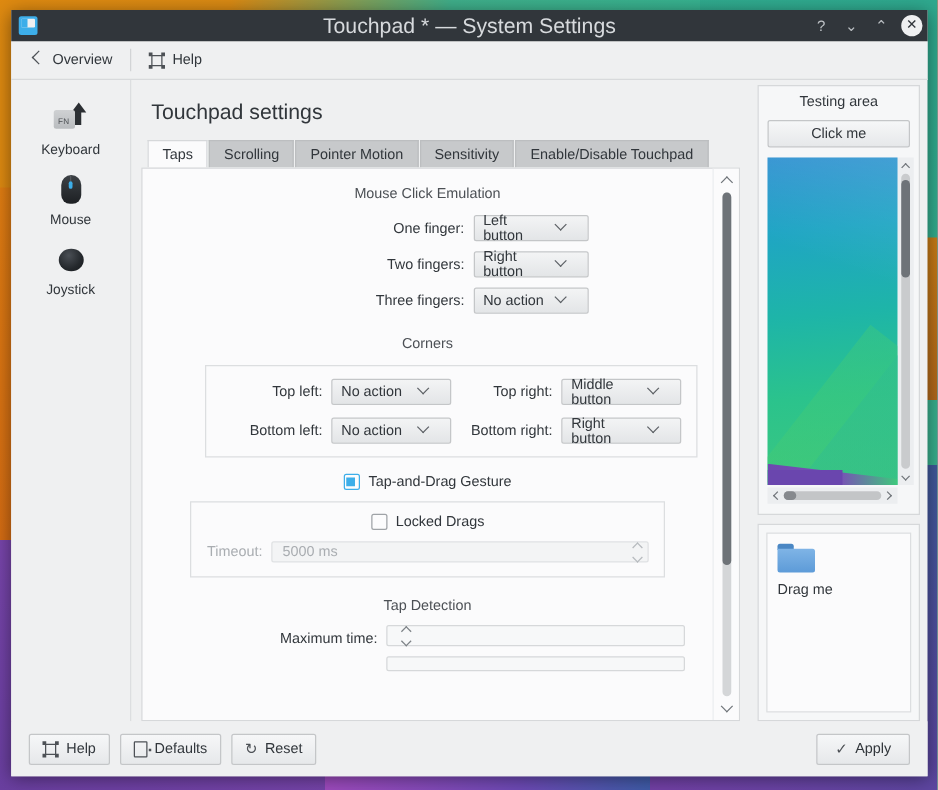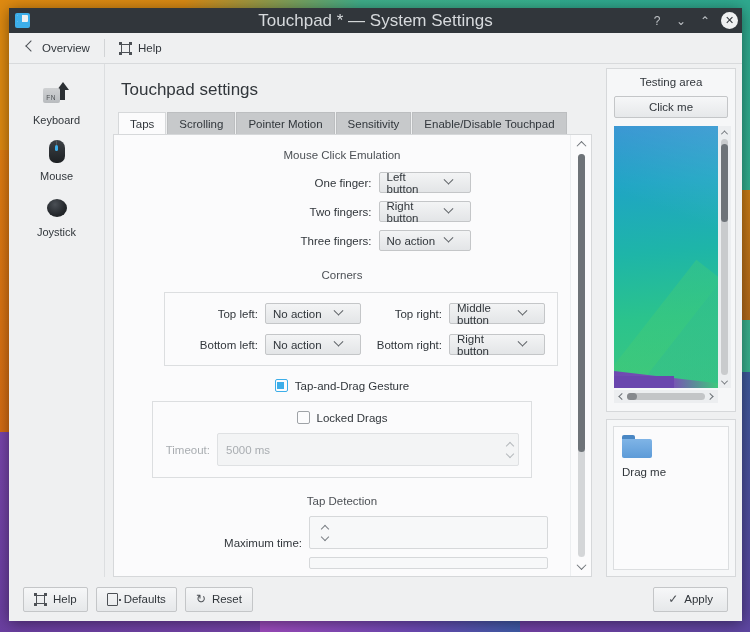--- a/index.html
+++ b/index.html
@@ -273,21 +273,21 @@
   .cb.checked::after {
     content: ""; position: absolute; left: 1.5px; top: 1.5px;
     width: 7px; height: 7px; background: #3daee9;
   }
   .check-label { font-size: 11.5px; color: #31363b; }
 
   .sub-box {
     border: 1px solid #dcdee0; margin: 0 38px; padding: 9px 12px 11px;
   }
   .spin {
-    height: 33px; background: #f7f8f9; border: 1px solid #d6d8da; border-radius: 2px;
+    height: 17px; background: #f7f8f9; border: 1px solid #d6d8da; border-radius: 2px;
     display: flex; align-items: center; font-size: 11.5px;
     padding: 0 2px 0 8px; flex: 1 1 auto;
   }
   .spin.disabled { color: #a9adb1; background: #f3f4f5; border-color: #dfe1e3; }
   .spin .sval { flex: 1 1 auto; }
   .spin-arrows {
     width: 13px; display: flex; flex-direction: column; align-items: center;
     justify-content: center; gap: 2px; flex: 0 0 auto;
   }
   .spin-arrows i {

